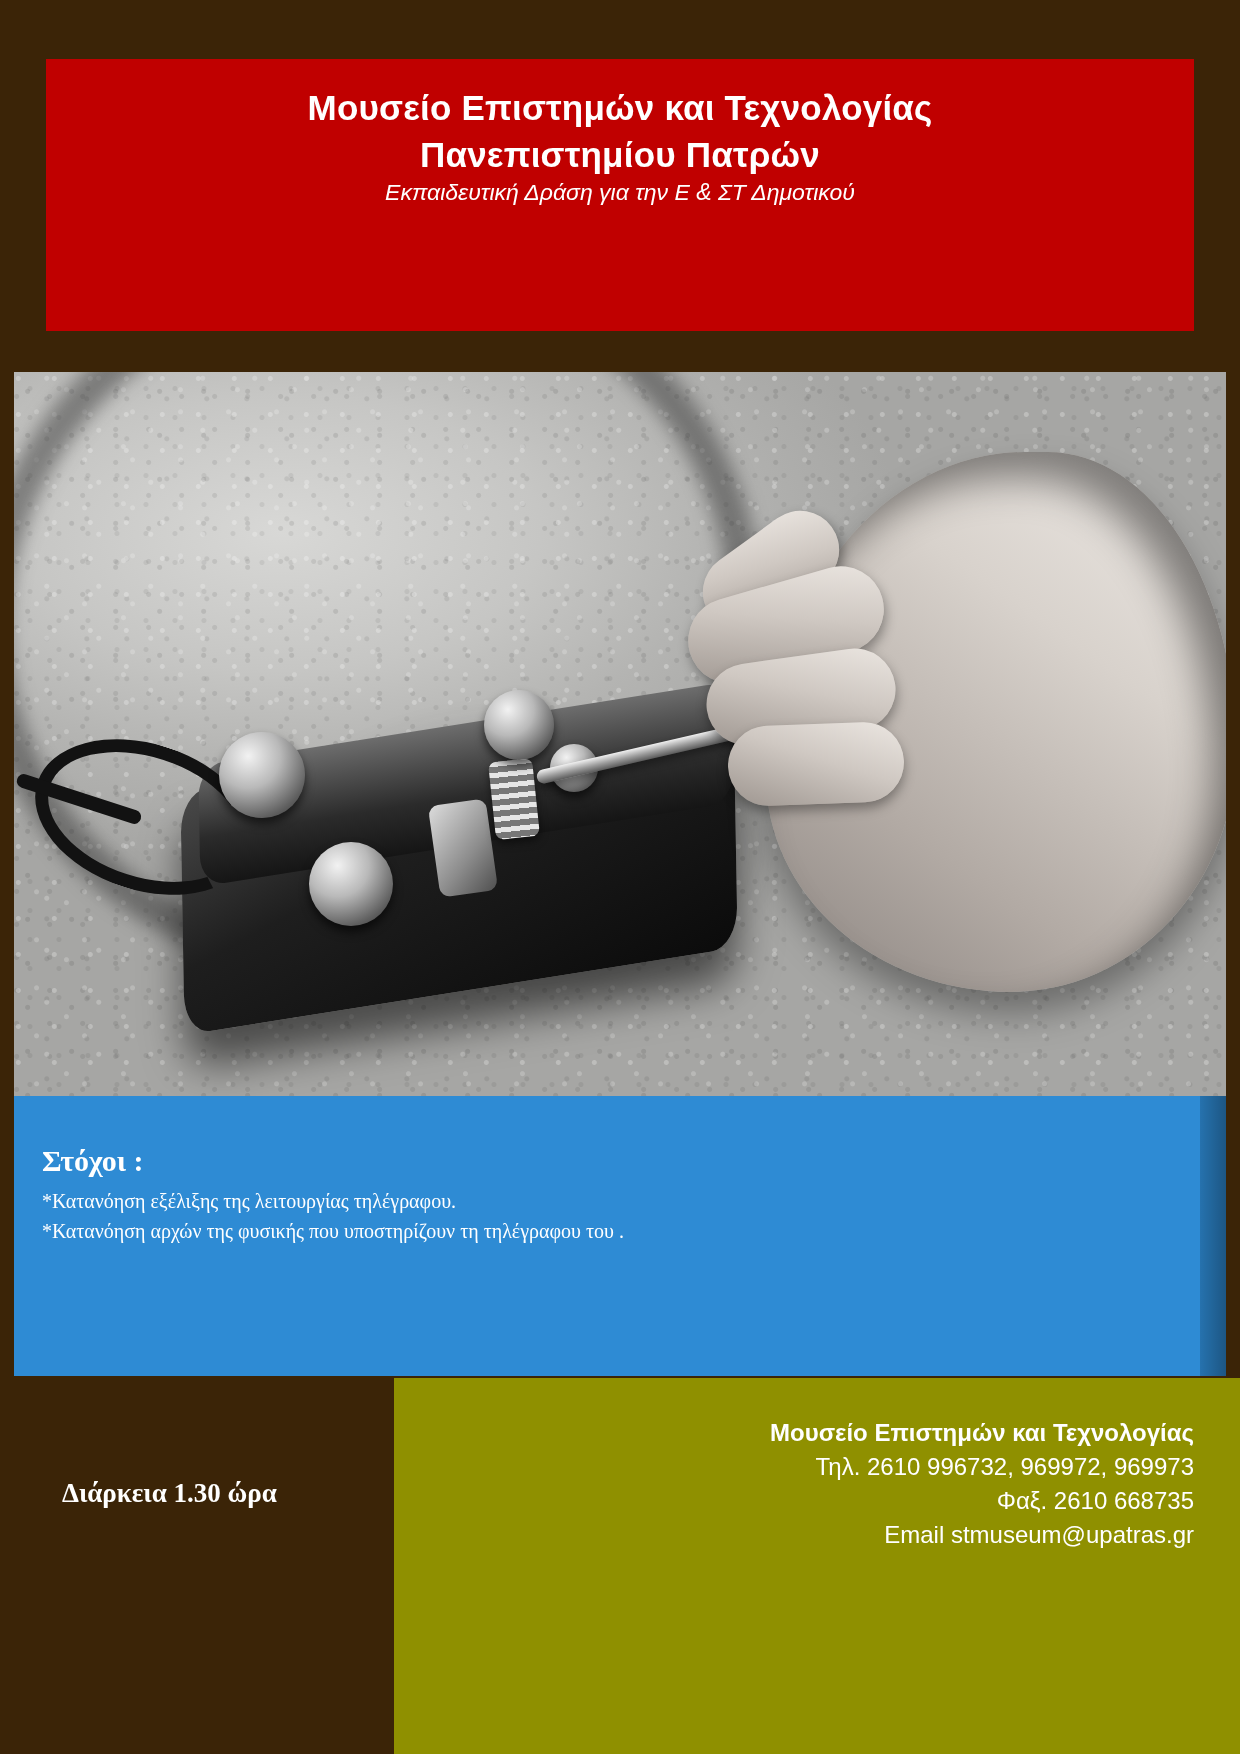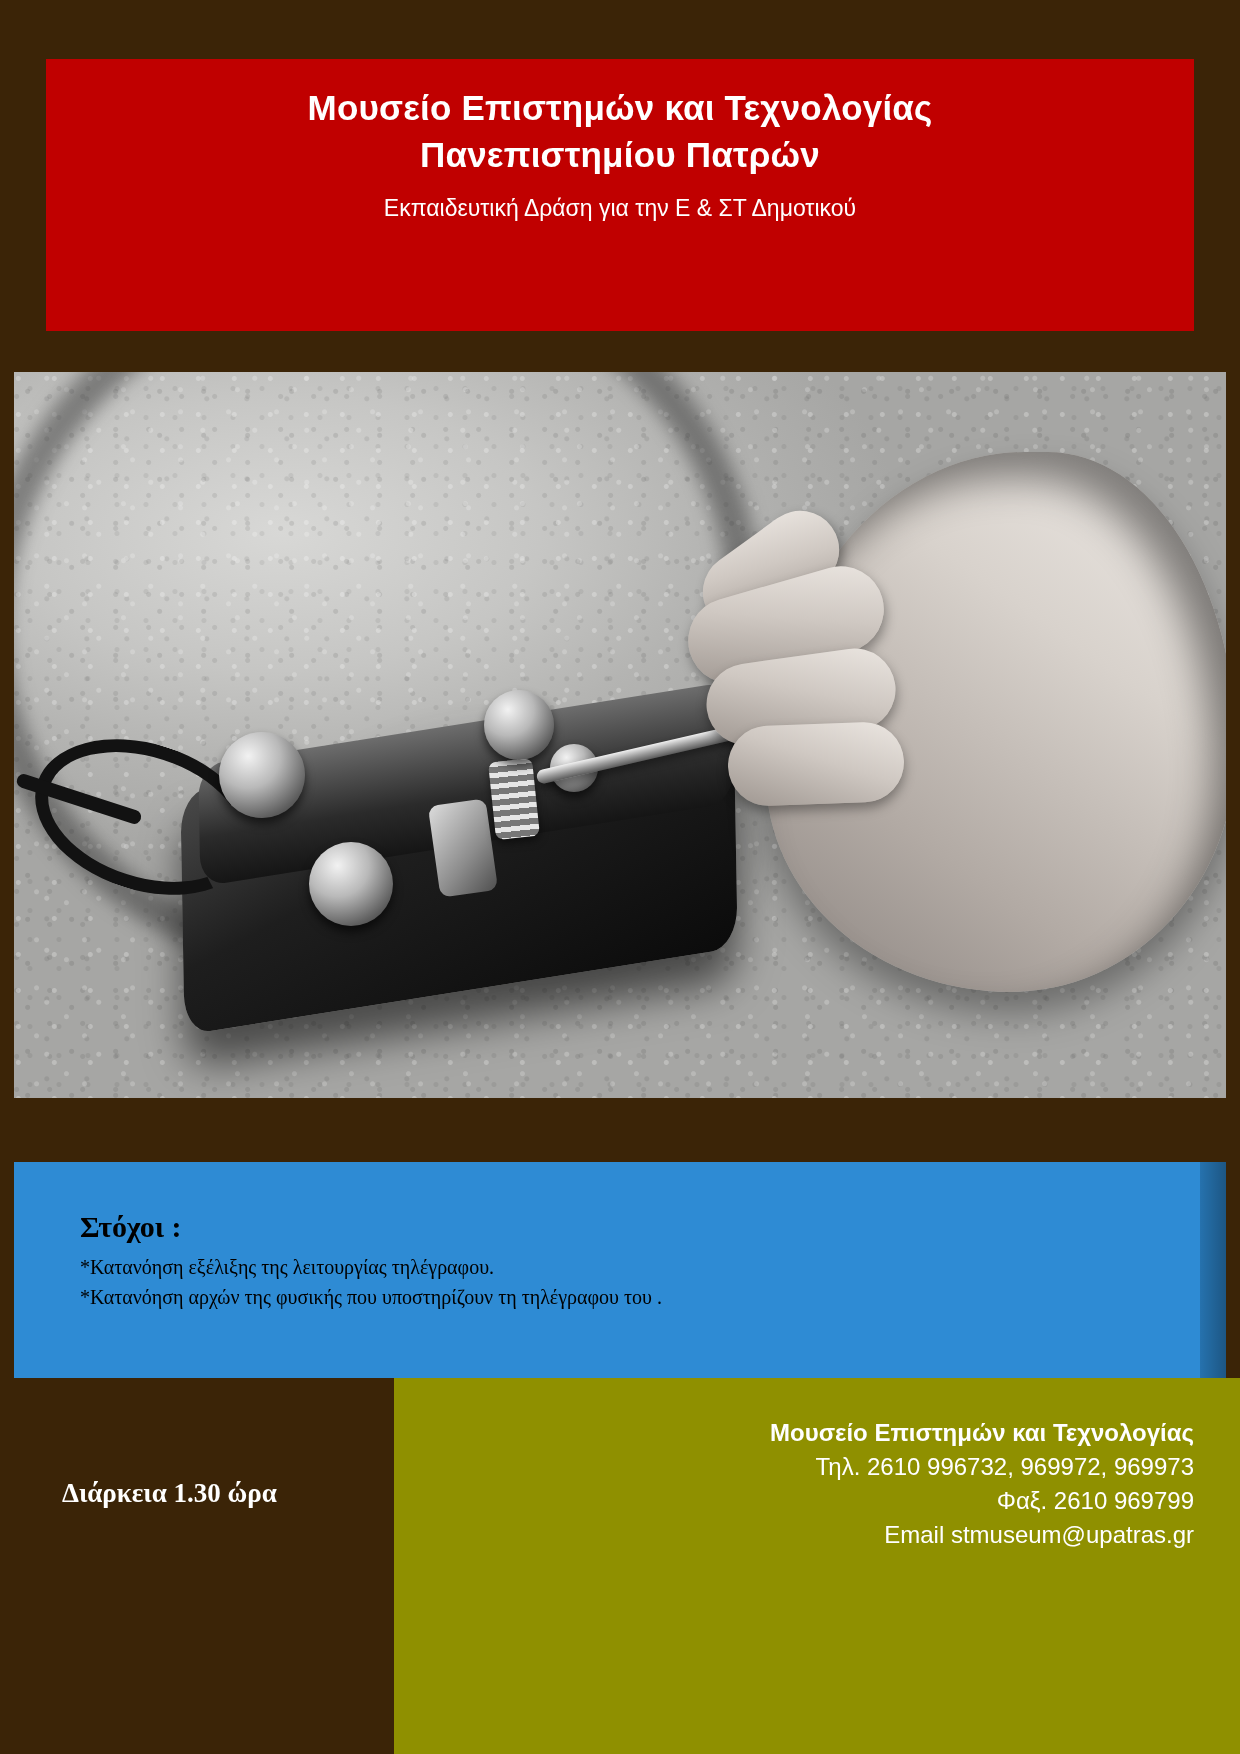--- a/index.html
+++ b/index.html
@@ -28,24 +28,24 @@
     text-align: center;
     color: #ffffff;
   }
   .header-title {
     font-size: 35px;
     font-weight: bold;
     line-height: 1.34;
     letter-spacing: 0.2px;
   }
   .header-sub {
-    margin-top: 16px;
     font-size: 23px;
     font-weight: normal;
     line-height: 1.2;
+    font-style: italic;
   }
   .header-quote {
     margin-top: 18px;
     font-size: 37px;
     font-weight: bold;
     color: #ffc000;
     line-height: 1.2;
   }
 
   
@@ -206,27 +206,27 @@
   }
   .f1 { right: 340px; top: 210px; width: 200px; height: 86px; transform: rotate(-16deg); }
   .f2 { right: 330px; top: 284px; width: 190px; height: 82px; transform: rotate(-8deg); }
   .f3 { right: 322px; top: 352px; width: 176px; height: 80px; transform: rotate(-2deg); }
   .thumb { right: 380px; top: 160px; width: 150px; height: 78px; transform: rotate(-36deg); }
 
   
   .goals-band {
     position: absolute;
     left: 14px;
-    top: 1162px;
+    top: 1096px;
     width: 1212px;
     height: 280px;
     background: #2e8bd4;
     box-sizing: border-box;
-    padding: 48px 66px 0 66px;
-    color: #000000;
+    padding: 48px 66px 0 28px;
+    color: #ffffff;
   }
   .goals-band::after {
     content: "";
     position: absolute;
     right: 0;
     top: 0;
     width: 26px;
     height: 100%;
     background: linear-gradient(90deg, rgba(0,0,0,.18), rgba(0,0,0,.38));
   }
@@ -320,15 +320,15 @@
   <div class="goals-line">*Κατανόηση  αρχών της φυσικής που υποστηρίζουν τη τηλέγραφου του .</div>
 </div>
 
 <div class="footer-left">
   <div class="duration">Διάρκεια 1.30 ώρα</div>
 </div>
 
 <div class="footer-right">
   <div class="contact-line bold">Μουσείο Επιστημών και Τεχνολογίας</div>
   <div class="contact-line">Τηλ. 2610 996732, 969972, 969973</div>
-  <div class="contact-line">Φαξ. 2610 969799</div>
+  <div class="contact-line">Φαξ. 2610 668735</div>
   <div class="contact-line">Email stmuseum@upatras.gr</div>
 </div>
 
 </body></html>

